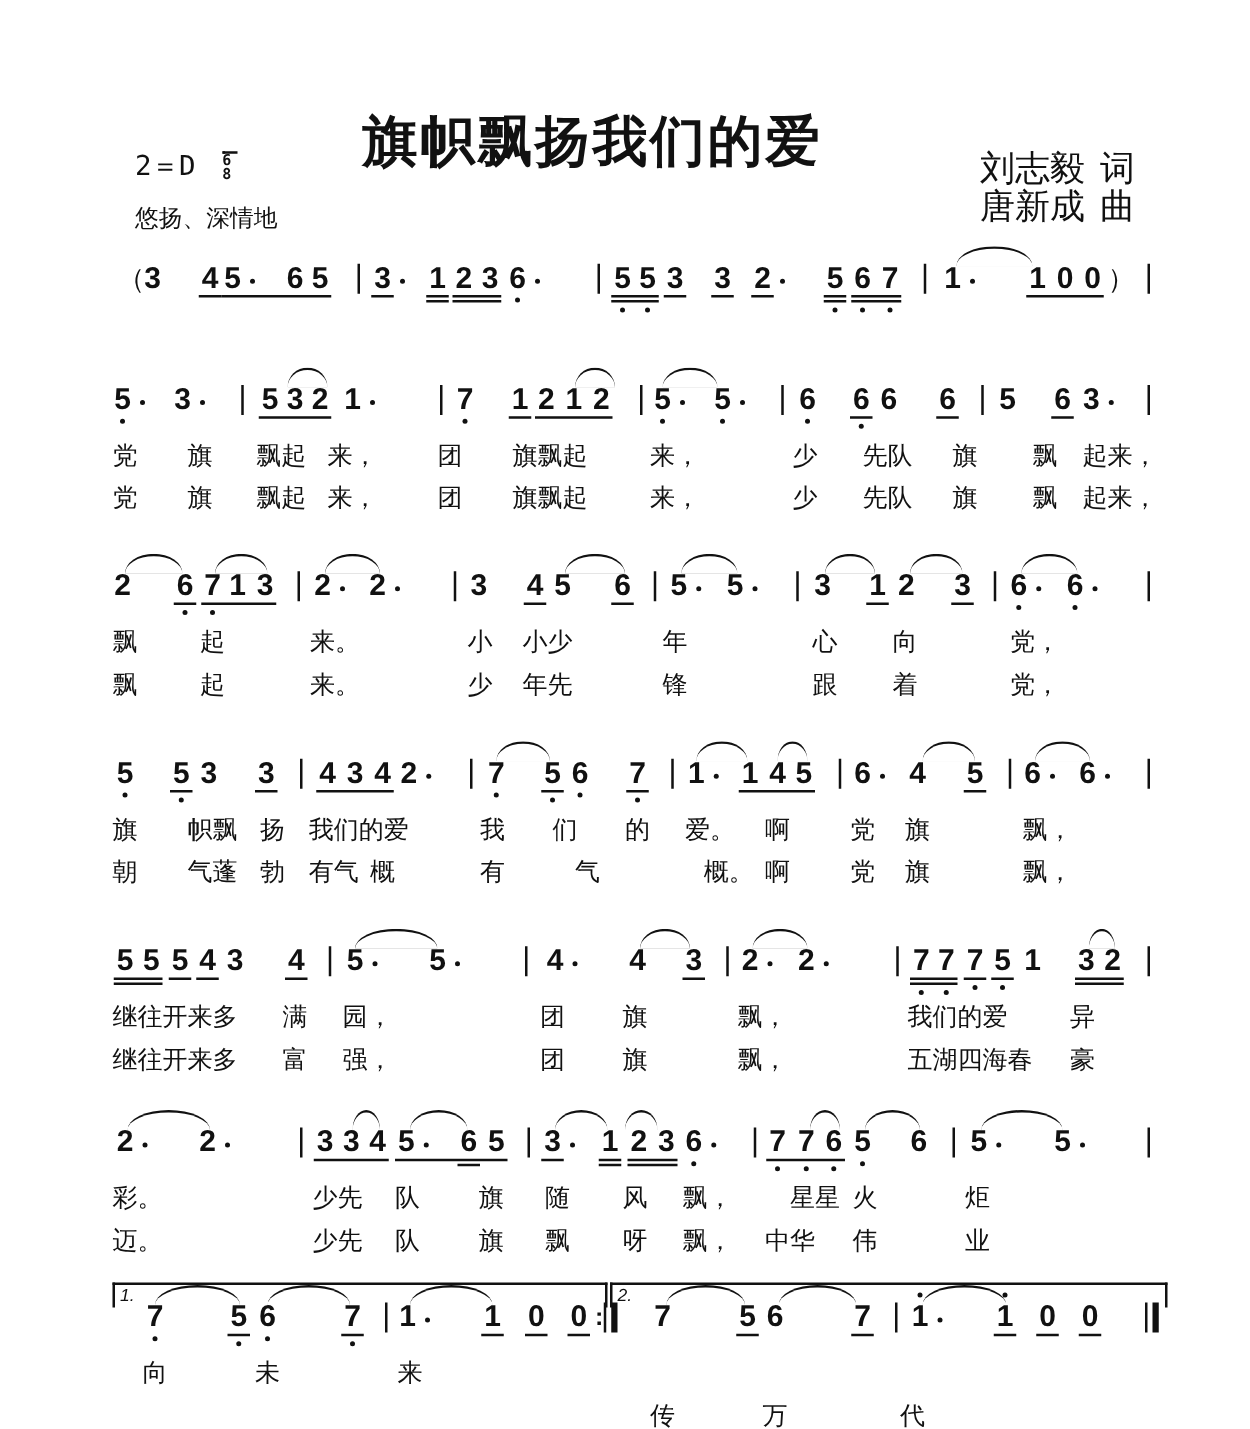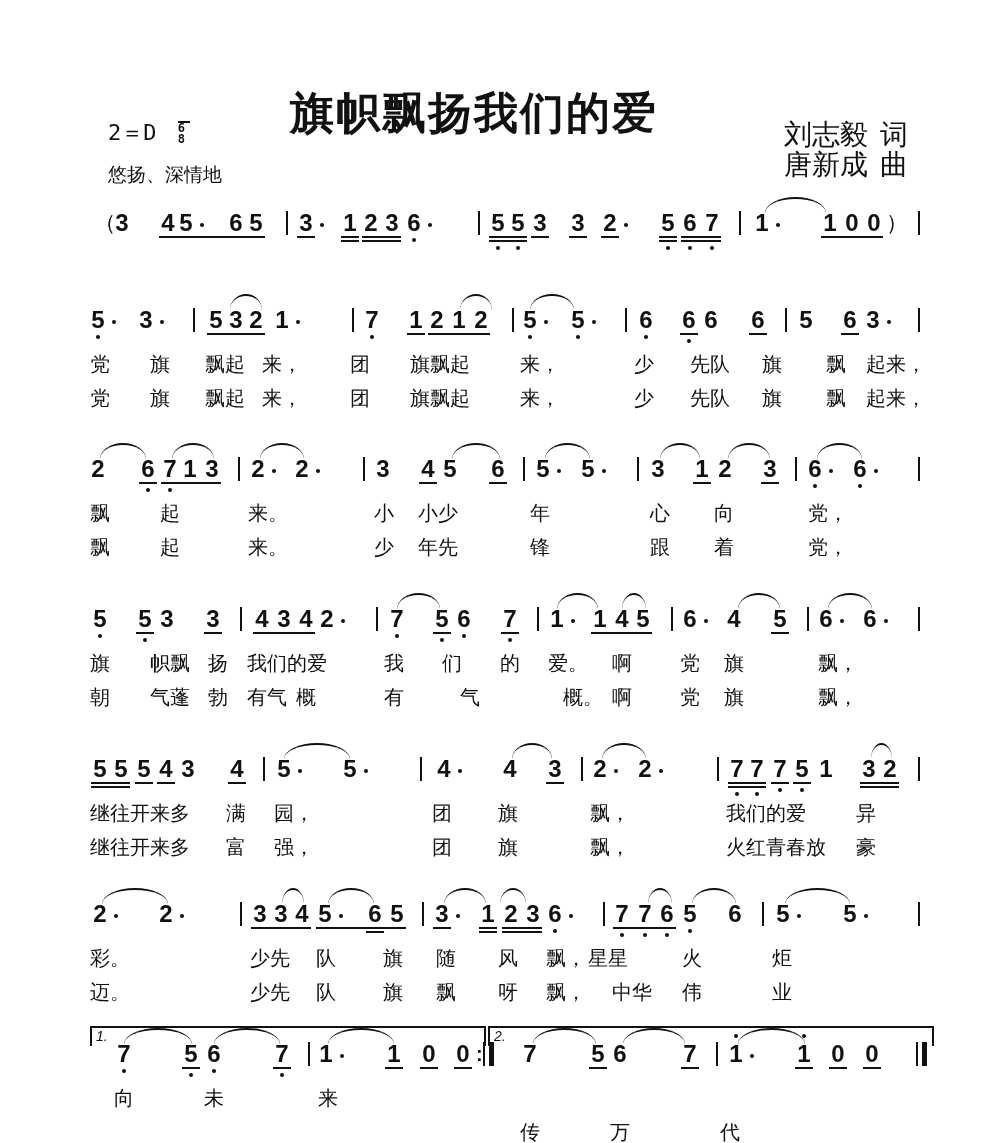--- a/index.html
+++ b/index.html
@@ -360,21 +360,21 @@
       <div class="ly" style="left: 498px; top: 46px;">旗</div>
       <div class="ly" style="left: 590px; top: 46px;">飘，</div>
       <div class="ly" style="left: 726px; top: 46px;">我们的爱</div>
       <div class="ly" style="left: 856px; top: 46px;">异</div>
       <div class="ly" style="left: 90px; top: 80px;">继往开来多</div>
       <div class="ly" style="left: 226px; top: 80px;">富</div>
       <div class="ly" style="left: 274px; top: 80px;">强，</div>
       <div class="ly" style="left: 432px; top: 80px;">团</div>
       <div class="ly" style="left: 498px; top: 80px;">旗</div>
       <div class="ly" style="left: 590px; top: 80px;">飘，</div>
-      <div class="ly" style="left: 726px; top: 80px;">火红青春放</div>
+      <div class="ly" style="left: 726px; top: 80px;">五湖四海春</div>
       <div class="ly" style="left: 856px; top: 80px;">豪</div>
     </div>
     <div class="line" style="top: 900px;">
       <div class="n" style="left: 92px;">2</div>
       <div class="dot" style="left: 114px;"></div>
       <div class="n" style="left: 158px;">2</div>
       <div class="dot" style="left: 180px;"></div>
       <div class="slur" style="left: 102px; width: 66px; top: -12px;"></div>
       <div class="bar" style="left: 240px;"></div>
       <div class="n" style="left: 252px;">3</div>
@@ -420,21 +420,21 @@
       <div class="dot" style="left: 864px;"></div>
       <div class="slur" style="left: 785px; width: 65px; top: -12px;"></div>
       <div class="bar" style="left: 918px;"></div>
       <div class="ly" style="left: 90px; top: 46px;">彩。</div>
       <div class="ly" style="left: 250px; top: 46px;">少先</div>
       <div class="ly" style="left: 316px; top: 46px;">队</div>
       <div class="ly" style="left: 383px; top: 46px;">旗</div>
       <div class="ly" style="left: 436px; top: 46px;">随</div>
       <div class="ly" style="left: 498px; top: 46px;">风</div>
       <div class="ly" style="left: 546px; top: 46px;">飘，</div>
-      <div class="ly" style="left: 588px; top: 46px;">星星</div>
+      <div class="ly" style="left: 632px; top: 46px;">星星</div>
       <div class="ly" style="left: 682px; top: 46px;">火</div>
       <div class="ly" style="left: 772px; top: 46px;">炬</div>
       <div class="ly" style="left: 90px; top: 80px;">迈。</div>
       <div class="ly" style="left: 250px; top: 80px;">少先</div>
       <div class="ly" style="left: 316px; top: 80px;">队</div>
       <div class="ly" style="left: 383px; top: 80px;">旗</div>
       <div class="ly" style="left: 436px; top: 80px;">飘</div>
       <div class="ly" style="left: 498px; top: 80px;">呀</div>
       <div class="ly" style="left: 546px; top: 80px;">飘，</div>
       <div class="ly" style="left: 612px; top: 80px;">中华</div>

